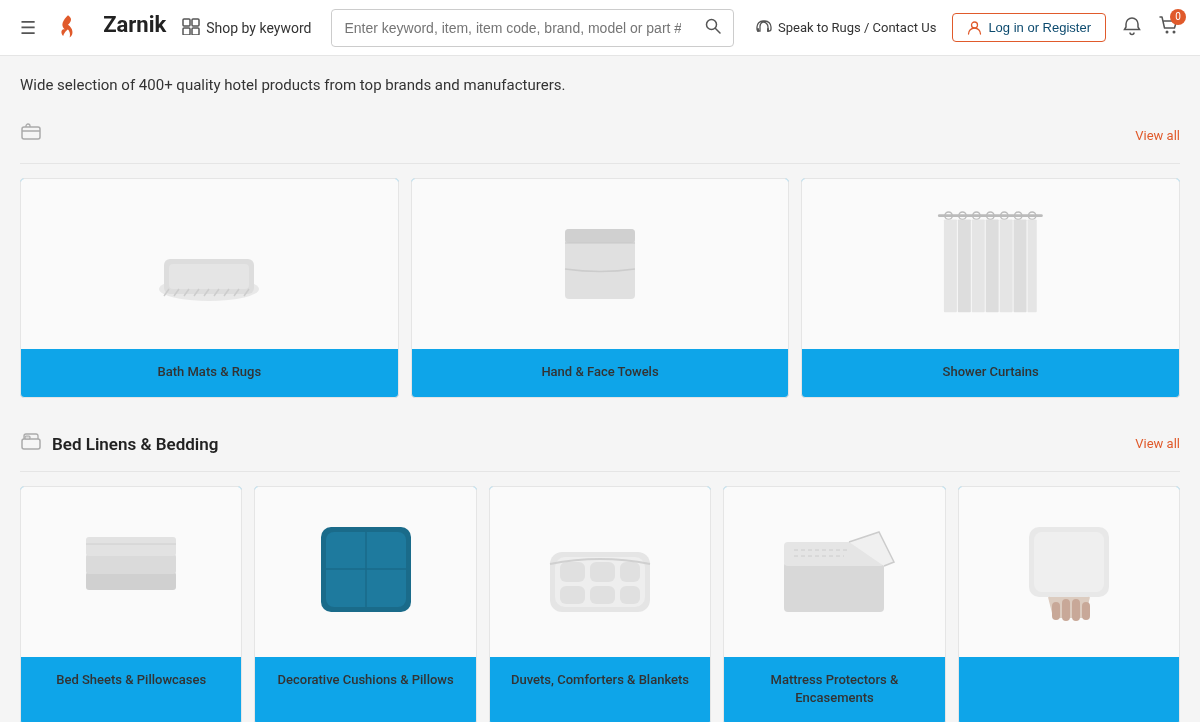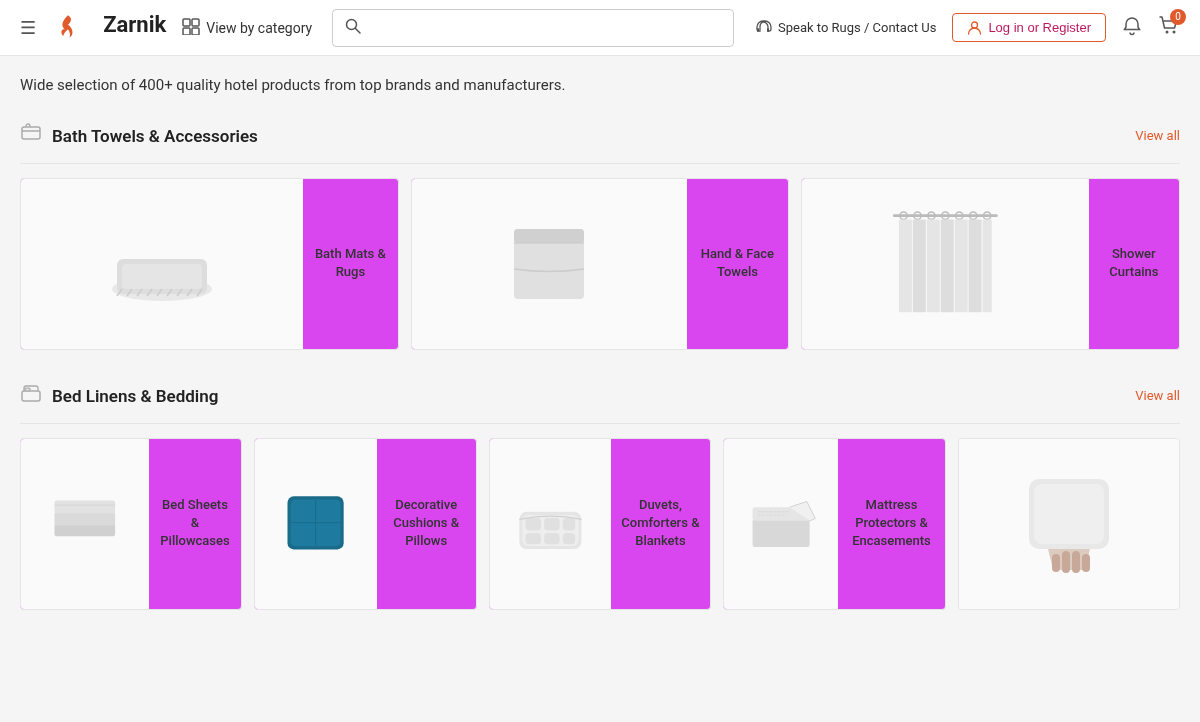--- a/index.html
+++ b/index.html
@@ -97,21 +97,21 @@
       white-space: nowrap;
     }
     .login-btn {
       display: flex;
       align-items: center;
       gap: 6px;
       border: 1px solid #e05a2b;
       border-radius: 4px;
       padding: 6px 14px;
       font-size: 13px;
-      color: #be185d;
+      color: #0c4a6e;
       cursor: pointer;
       background: #fff;
       white-space: nowrap;
     }
     .notification-icon {
       font-size: 18px;
       color: #555;
       cursor: pointer;
     }
     .cart-icon-wrap {
@@ -182,28 +182,28 @@
       text-decoration: none;
     }
 
     
     .category-grid {
       display: flex;
       gap: 12px;
     }
     .category-card {
       flex: 1;
-      background: #d946ef;
+      background: #0ea5e9;
       border: 1px solid #e5e5e5;
       border-radius: 4px;
       overflow: hidden;
       cursor: pointer;
       transition: box-shadow 0.2s;
       display: flex;
-      flex-direction: row;
+      flex-direction: column;
       align-items: center;
     }
     .category-image-wrap {
       width: 100%;
       height: 170px;
       display: flex;
       align-items: center;
       justify-content: center;
       padding: 20px;
       background: #fafafa;
@@ -243,25 +243,26 @@
     </a>
     <div class="shop-by-category">
       <span class="shop-by-category-icon">
         <svg width="18" height="18" viewBox="0 0 18 18" fill="none" xmlns="http://www.w3.org/2000/svg">
           <rect x="1" y="2" width="7" height="7" rx="1" stroke="#555" stroke-width="1.5"></rect>
           <rect x="10" y="2" width="7" height="7" rx="1" stroke="#555" stroke-width="1.5"></rect>
           <rect x="1" y="11" width="7" height="7" rx="1" stroke="#555" stroke-width="1.5"></rect>
           <rect x="10" y="11" width="7" height="7" rx="1" stroke="#555" stroke-width="1.5"></rect>
         </svg>
       </span>
-      <span>View by category</span>
+      <span>Shop by keyword</span>
     </div>
   </div>
 
   <div class="search-bar">
+    <input class="search-input" type="text" placeholder="Enter keyword, item, item code, brand, model or part #" style="">
     <button class="search-button">
       <svg width="16" height="16" viewBox="0 0 16 16" fill="none">
         <circle cx="6.5" cy="6.5" r="5" stroke="#555" stroke-width="1.5"></circle>
         <line x1="10.5" y1="10.5" x2="15" y2="15" stroke="#555" stroke-width="1.5" stroke-linecap="round"></line>
       </svg>
     </button>
   </div>
 
   <div class="header-right">
     <div class="speak-to-sales">
@@ -305,21 +306,20 @@
   <section class="section">
     <div class="section-header">
       <div class="section-title-wrap">
         <span class="section-title-icon">
           <svg width="22" height="22" viewBox="0 0 22 22" fill="none">
             <rect x="2" y="5" width="18" height="12" rx="2" stroke="#aaa" stroke-width="1.5" fill="none"></rect>
             <line x1="2" y1="9" x2="20" y2="9" stroke="#aaa" stroke-width="1.5"></line>
             <path d="M6 5V4a2 2 0 012-2h0a2 2 0 012 2v1" stroke="#aaa" stroke-width="1.3"></path>
           </svg>
         </span>
-        <span class="section-title">Bath Towels &amp; Accessories</span>
       </div>
       <a class="view-all-link">View all</a>
     </div>
     <hr class="section-divider">
 
     <div class="category-grid">
 
       <div class="category-card">
         <div class="category-image-wrap">
           <svg viewBox="0 0 130 100" fill="none" xmlns="http://www.w3.org/2000/svg">

